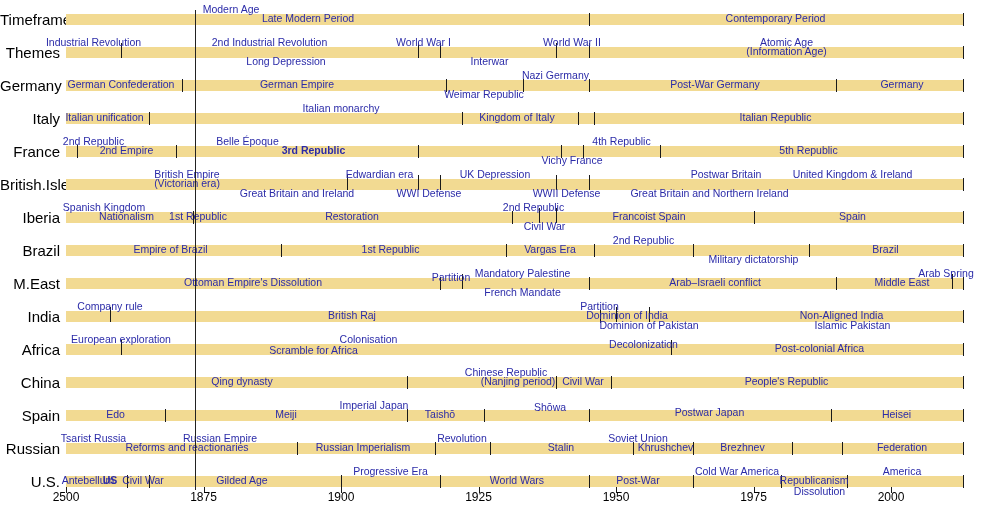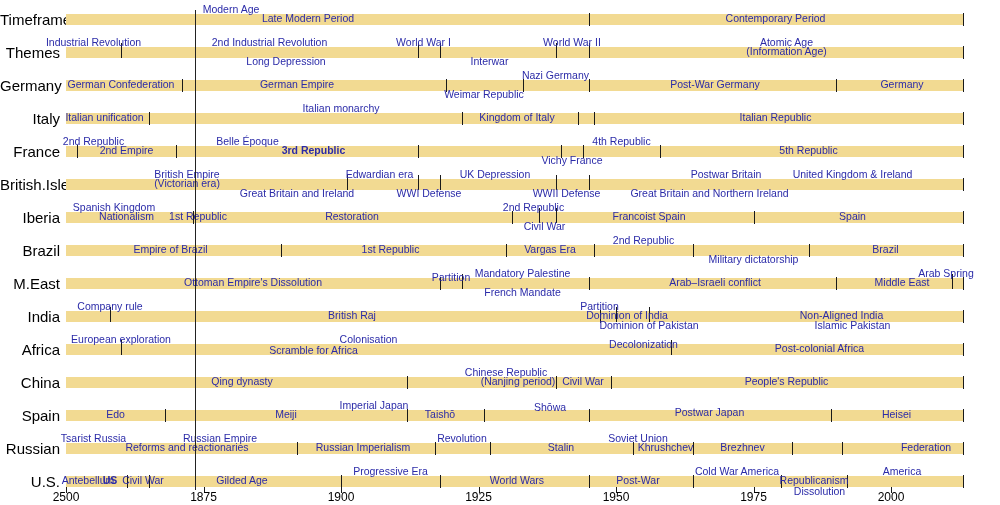--- a/index.html
+++ b/index.html
@@ -113,21 +113,21 @@
     <div class="era" style="left: 709.5px; top: 188px;">Great Britain and Northern Ireland</div>
     <div class="era" style="left: 852.5px; top: 169px;">United Kingdom &amp; Ireland</div>
     <div class="row-label" style="top: 211px;">Iberia</div>
     <div class="bar" style="left: 66px; width: 896.5px; top: 212px;"></div>
     <div class="divider" style="left: 192.5px; top: 211px;"></div>
     <div class="divider" style="left: 511.5px; top: 211px;"></div>
     <div class="divider" style="left: 753.5px; top: 211px;"></div>
     <div class="divider" style="left: 962.5px; top: 211px;"></div>
     <div class="tick" style="left: 539px; top: 208px;"></div>
     <div class="tick" style="left: 555.5px; top: 208px;"></div>
-    <div class="era" style="left: 114px; top: 202px;">Spanish Kingdom</div>
+    <div class="era" style="left: 104px; top: 202px;">Spanish Kingdom</div>
     <div class="era" style="left: 126.5px; top: 211px;">Nationalism</div>
     <div class="era" style="left: 198px; top: 211px;">1st Republic</div>
     <div class="era" style="left: 352px; top: 211px;">Restoration</div>
     <div class="era" style="left: 533.5px; top: 202px;">2nd Republic</div>
     <div class="era" style="left: 544.5px; top: 221px;">Civil War</div>
     <div class="era" style="left: 649px; top: 211px;">Francoist Spain</div>
     <div class="era" style="left: 852.5px; top: 211px;">Spain</div>
     <div class="row-label" style="top: 244px;">Brazil</div>
     <div class="bar" style="left: 66px; width: 896.5px; top: 245px;"></div>
     <div class="divider" style="left: 280.5px; top: 244px;"></div>
@@ -220,21 +220,21 @@
     <div class="era" style="left: 93.5px; top: 433px;">Tsarist Russia</div>
     <div class="era" style="left: 220px; top: 433px;">Russian Empire</div>
     <div class="era" style="left: 187px; top: 442px;">Reforms and reactionaries</div>
     <div class="era" style="left: 363px; top: 442px;">Russian Imperialism</div>
     <div class="era" style="left: 462px; top: 433px;">Revolution</div>
     <div class="era" style="left: 638px; top: 433px;">Soviet Union</div>
     <div class="era" style="left: 561px; top: 442px;">Stalin</div>
     <div class="era" style="left: 665.5px; top: 442px;">Khrushchev</div>
     <div class="era" style="left: 742.5px; top: 442px;">Brezhnev</div>
     <div class="era" style="left: 819.5px; top: 442px; margin-top: 44px;">Dissolution</div>
-    <div class="era" style="left: 926px; top: 442px;">Federation</div>
+    <div class="era" style="left: 902px; top: 442px;">Federation</div>
     <div class="row-label" style="top: 475px;">U.S.</div>
     <div class="bar" style="left: 66px; width: 896.5px; top: 476px;"></div>
     <div class="divider" style="left: 126.5px; top: 475px;"></div>
     <div class="divider" style="left: 148.5px; top: 475px;"></div>
     <div class="divider" style="left: 341px; top: 475px;"></div>
     <div class="divider" style="left: 440px; top: 475px;"></div>
     <div class="divider" style="left: 588.5px; top: 475px;"></div>
     <div class="divider" style="left: 693px; top: 475px;"></div>
     <div class="divider" style="left: 781px; top: 475px;"></div>
     <div class="divider" style="left: 847px; top: 475px;"></div>

